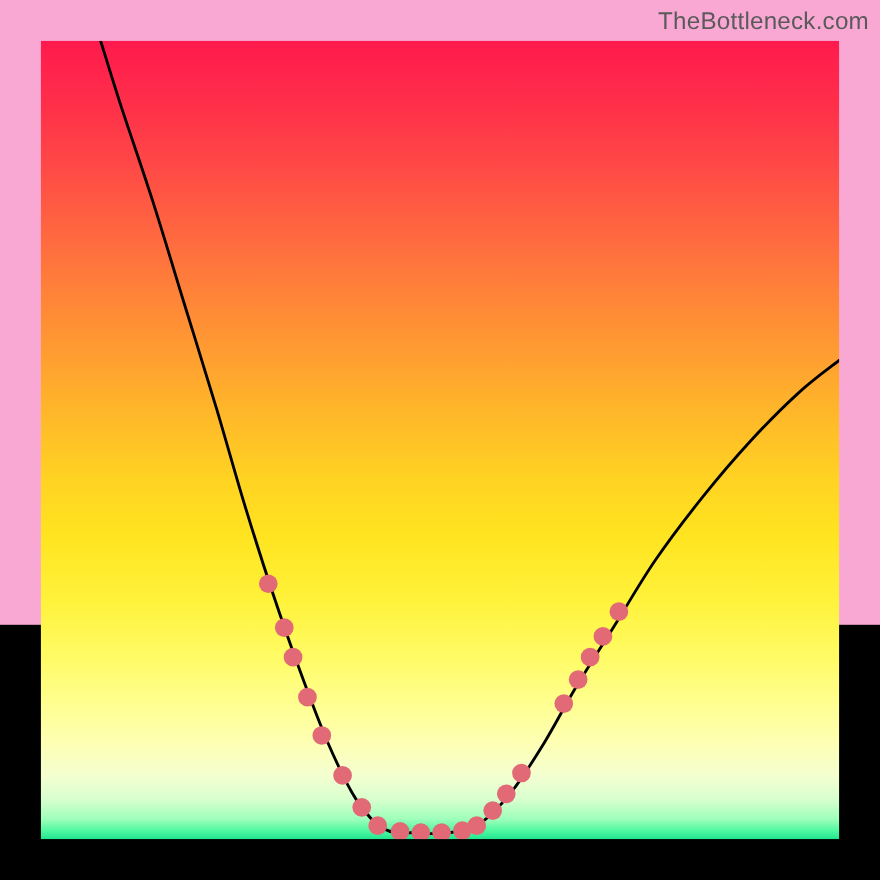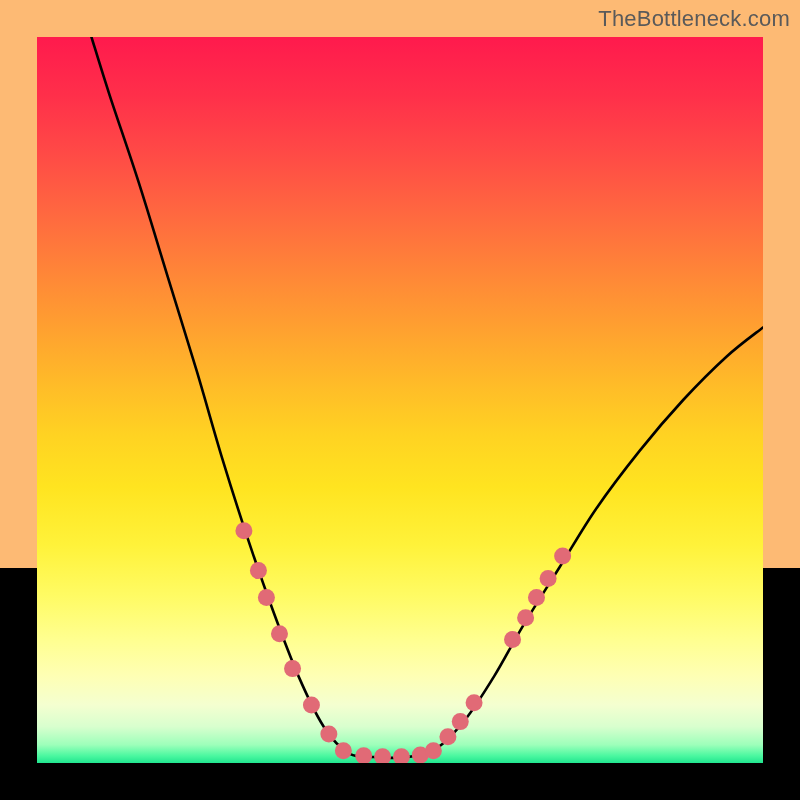--- a/index.html
+++ b/index.html
@@ -10,21 +10,21 @@
     overflow: hidden;
     background: #000;
     font-family: Arial, Helvetica, sans-serif;
   }
   .frame {
     position: absolute;
     left: 0;
     top: 0;
     width: 800px;
     height: 568px;
-    background: #fdba74;
+    background: #f9a8d4;
   }
   .plot {
     position: absolute;
     left: 37px;
     top: 37px;
     width: 726px;
     height: 726px;
     overflow: hidden;
   }
   .gradient {

